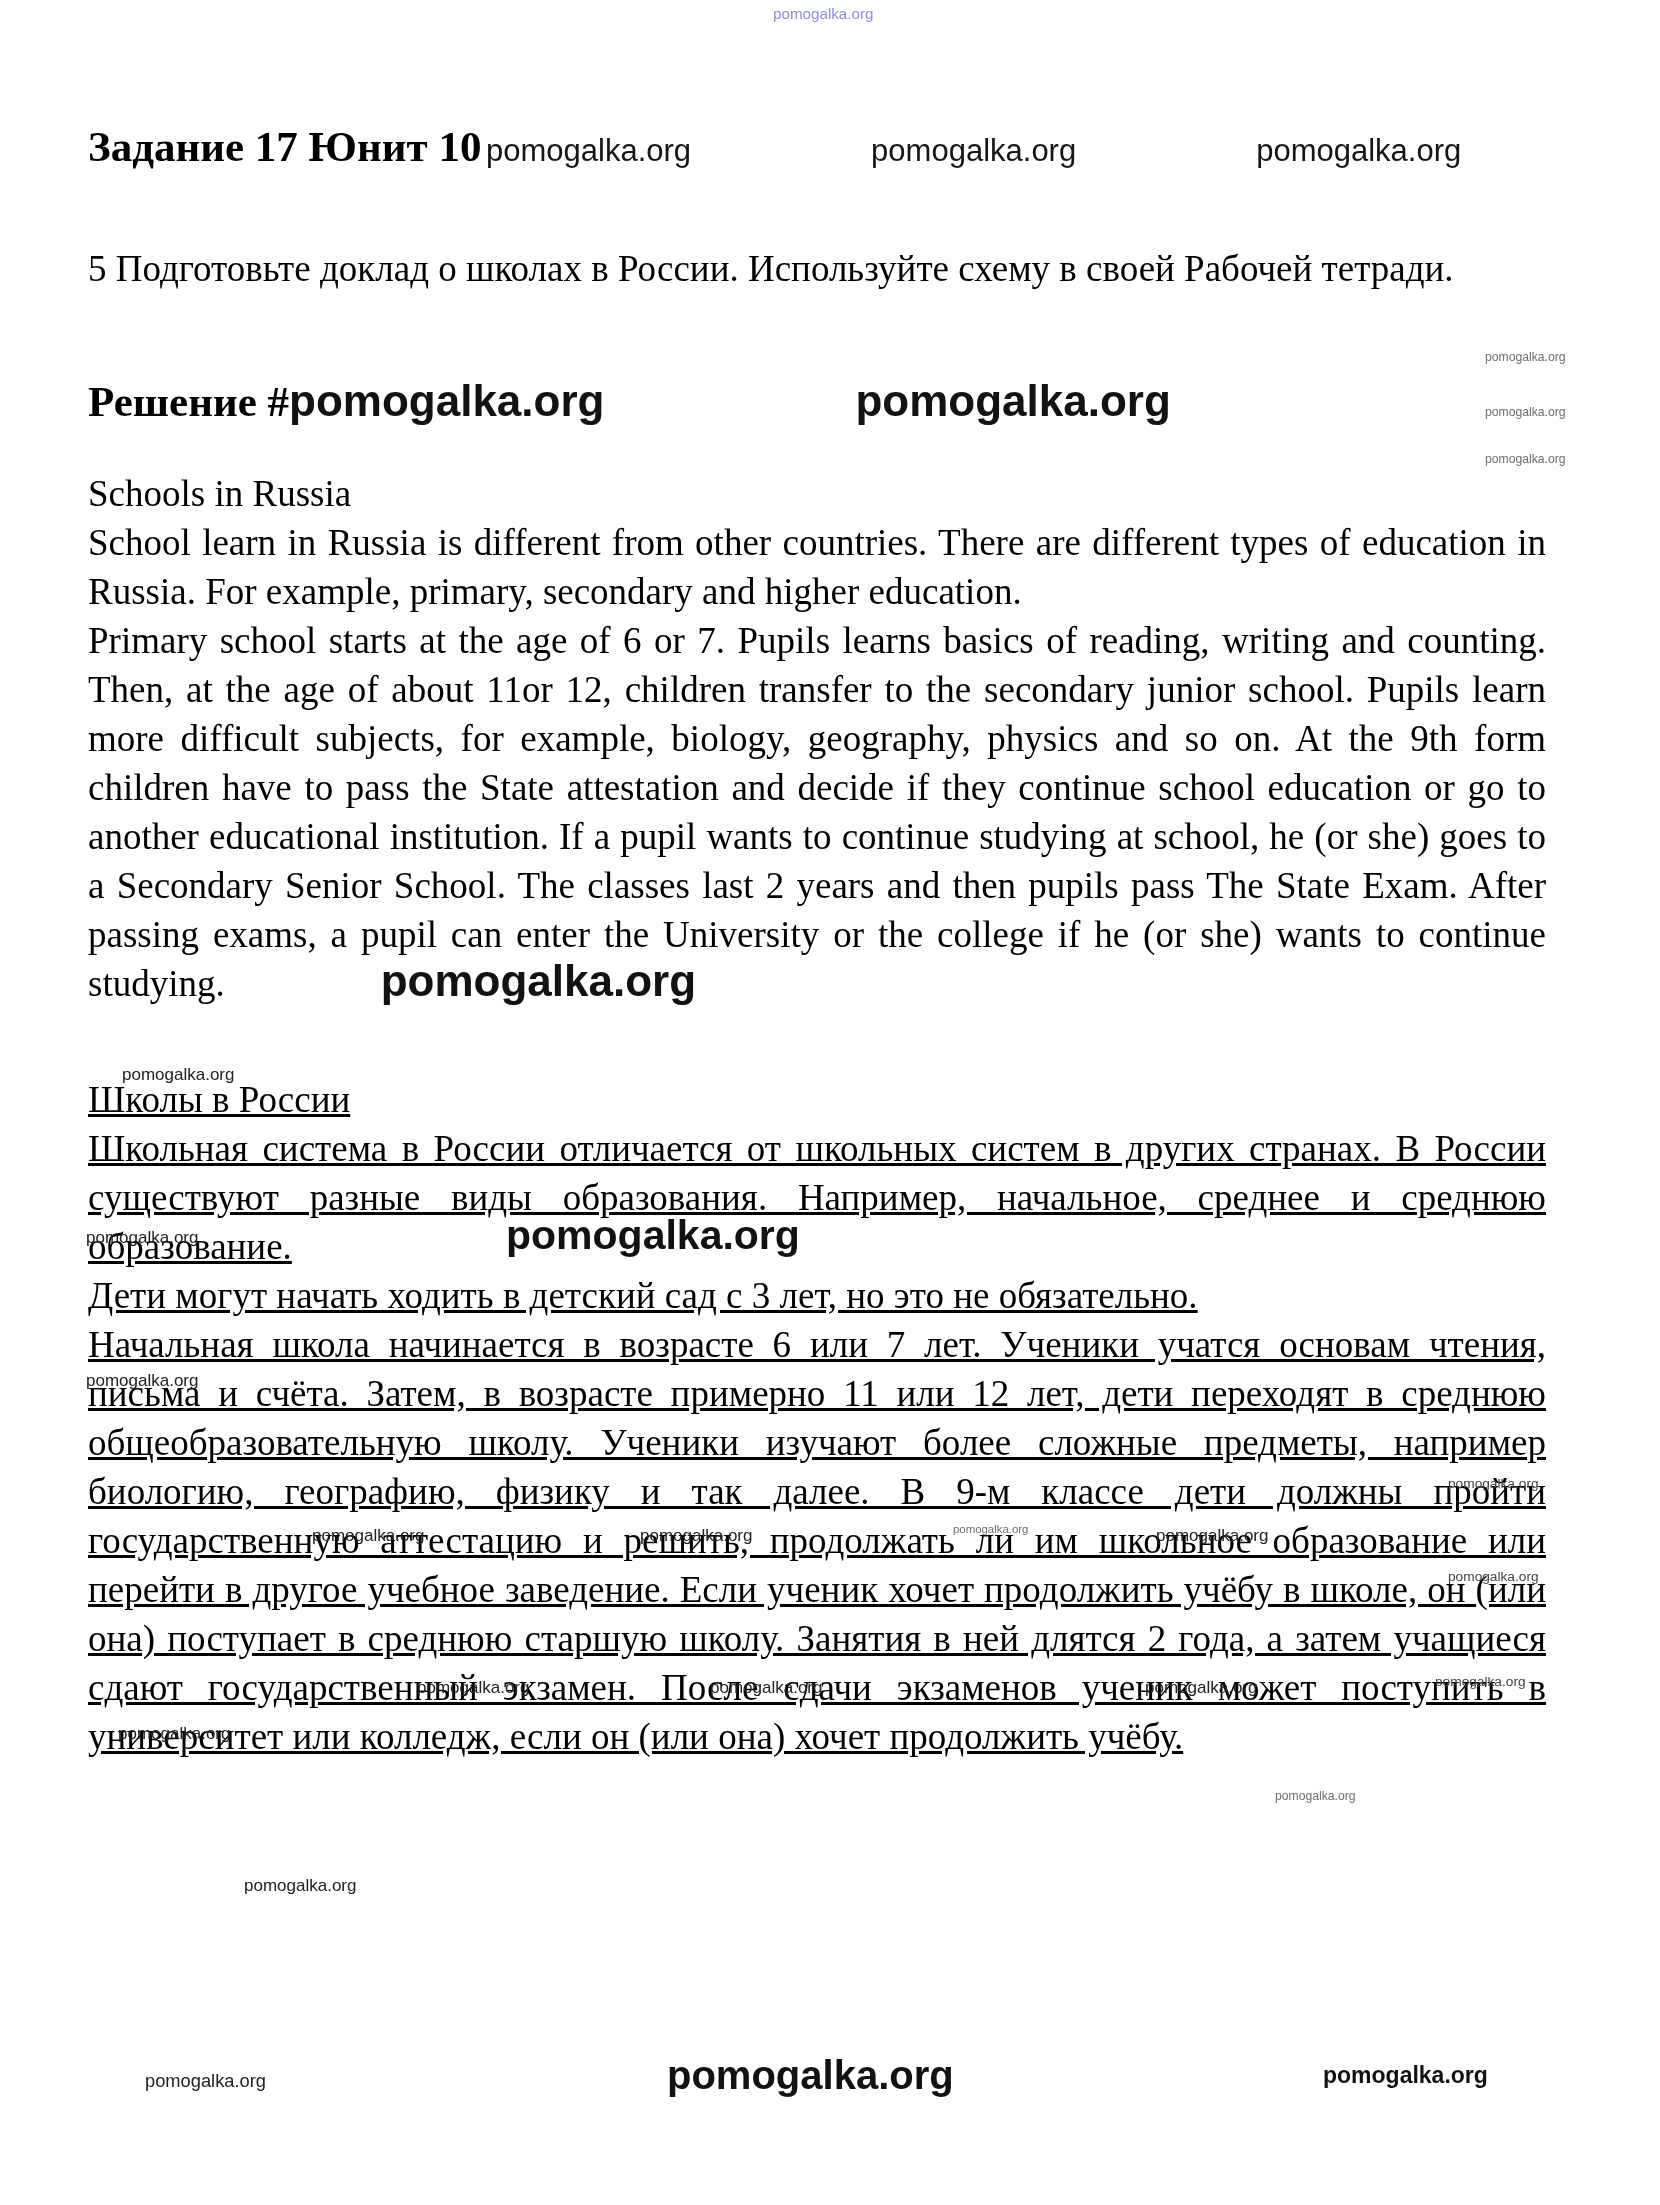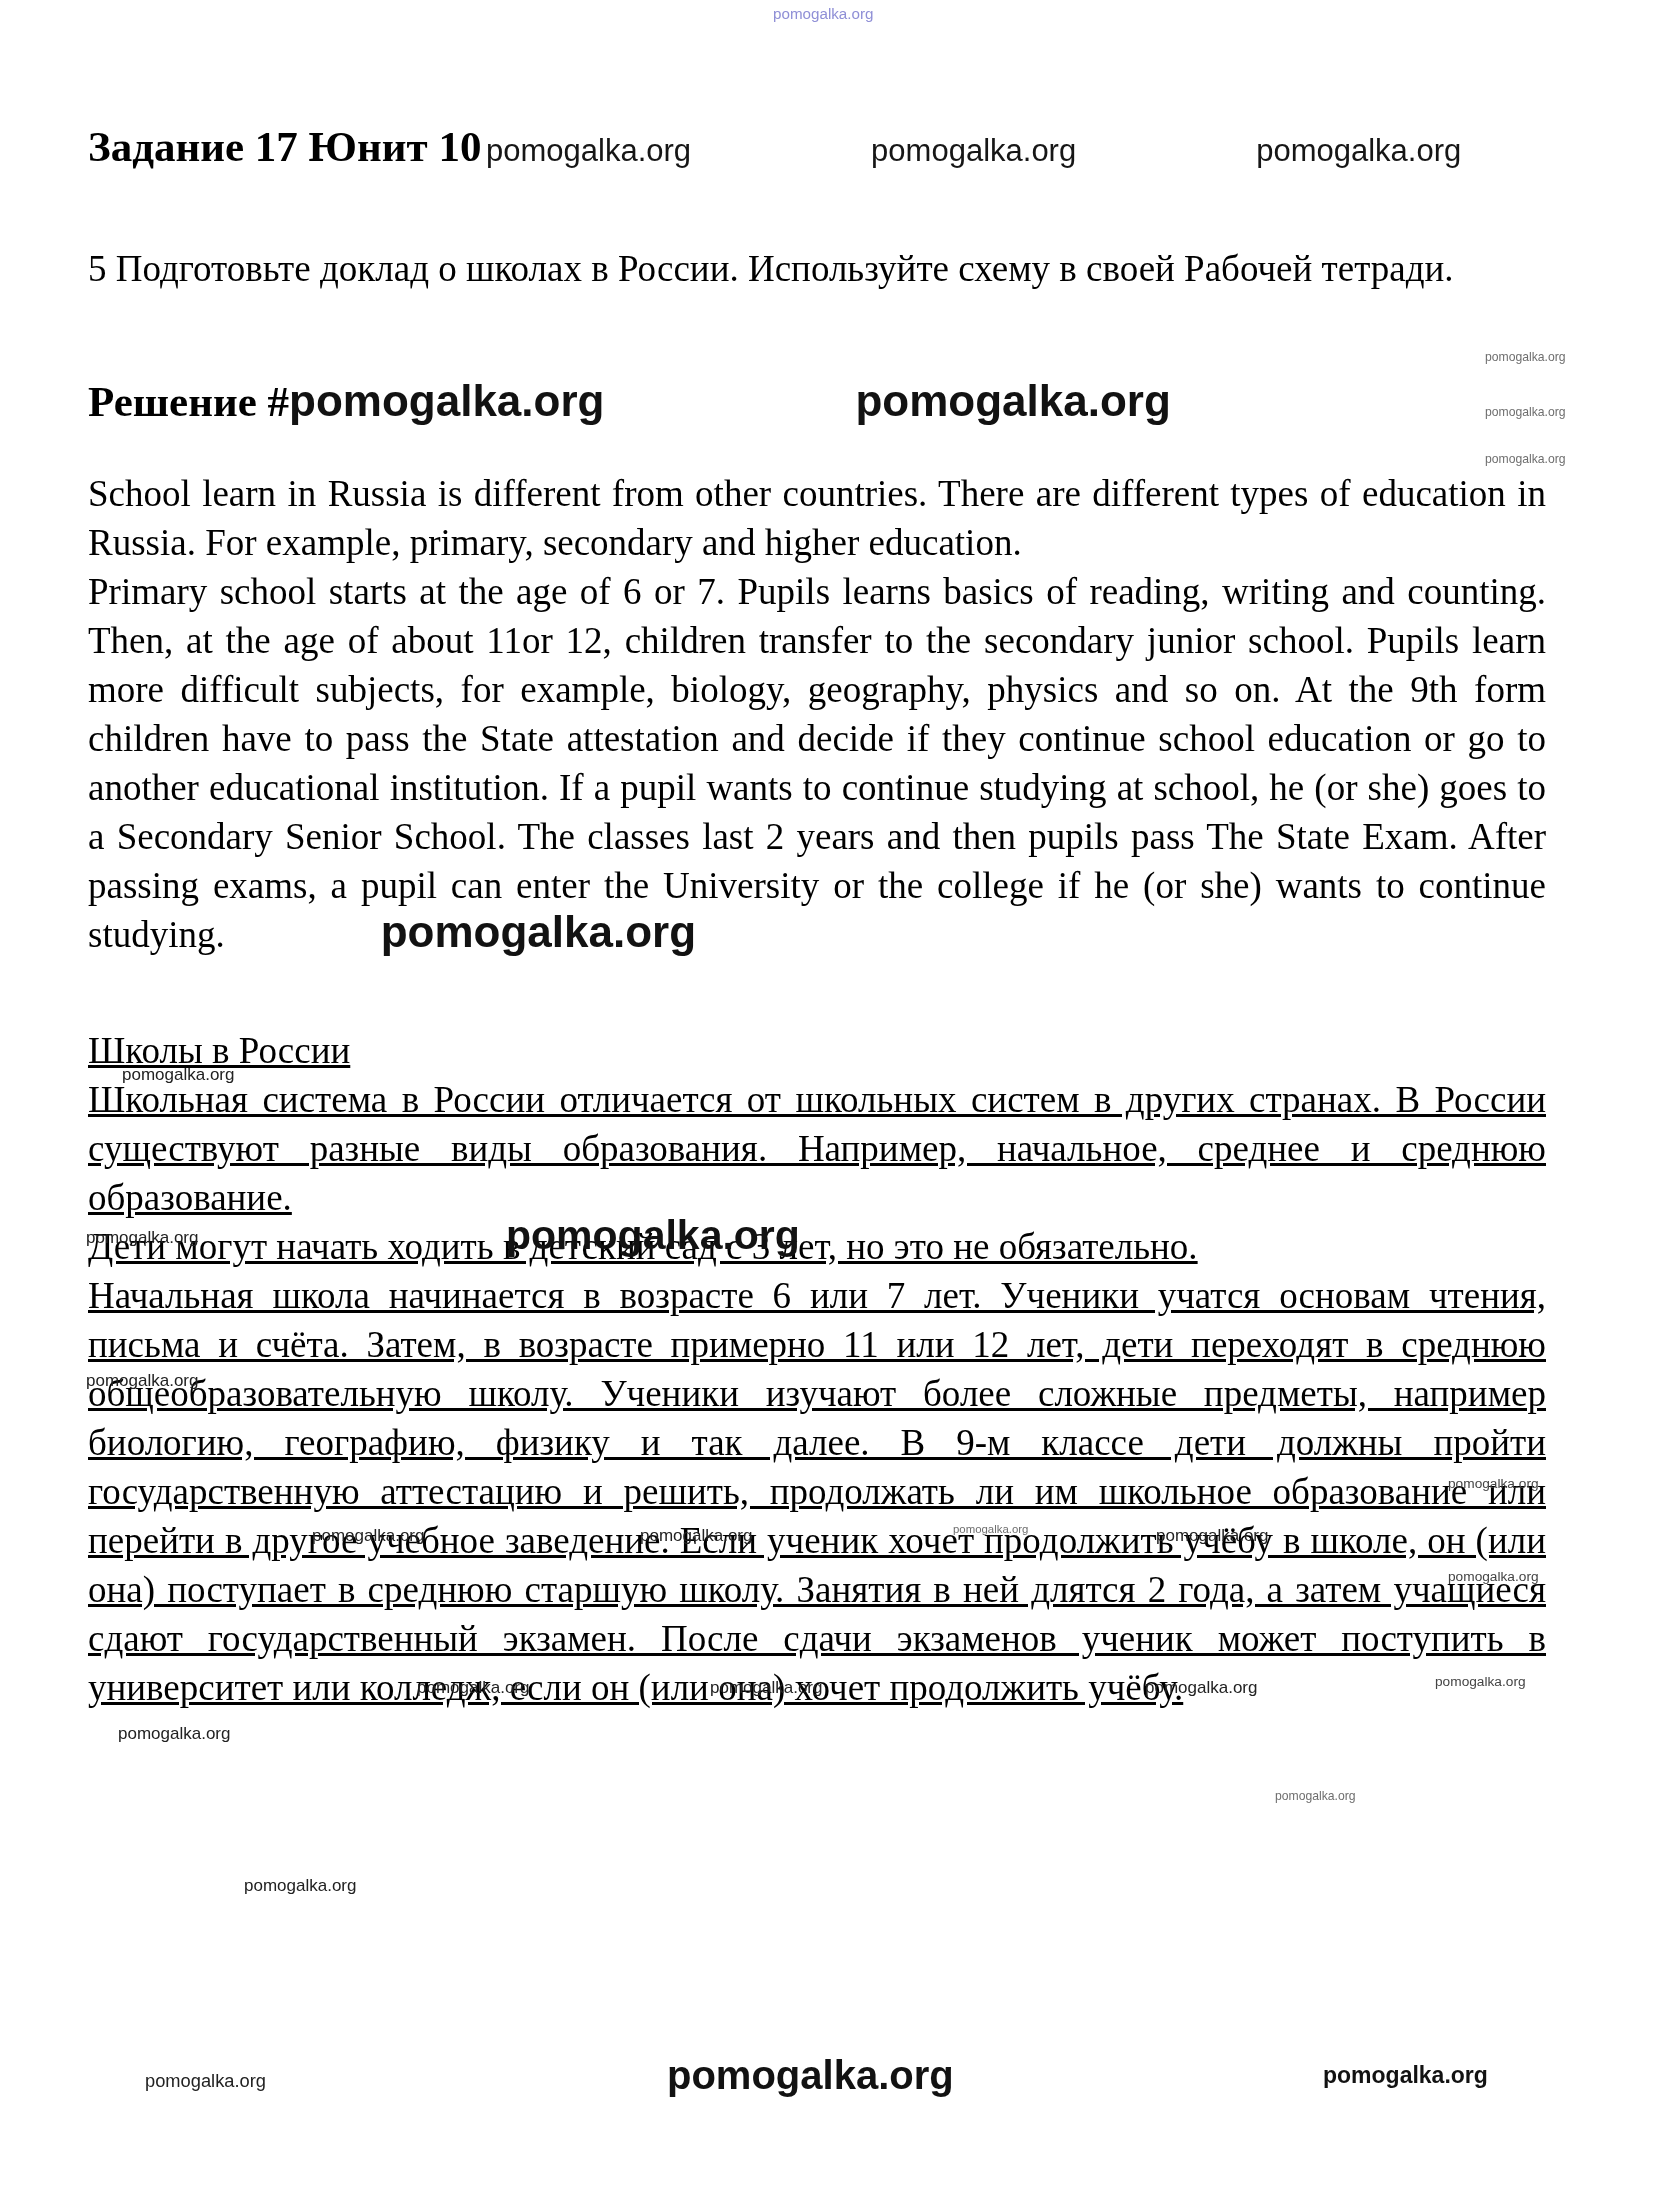--- a/index.html
+++ b/index.html
@@ -59,20 +59,21 @@
     </div>
 
     <p class="body jt">5 Подготовьте доклад о школах в России. Используйте схему в своей Рабочей тетради.</p>
 
     <div class="solution-row">
       <span class="solution-label">Решение #</span>
       <span class="wm wm-big">pomogalka.org</span>
       <span class="wm wm-big gap330">pomogalka.org</span>
     </div>
 
+    <p class="body">Schools in Russia</p>
     <p class="body jt">School learn in Russia is different from other countries. There are different types of education in Russia. For example, primary, secondary and higher education.</p>
     <p class="body jt"><span>Primary school starts at the age of 6 or 7. Pupils learns basics of reading, writing and counting. Then, at the age of about 11or 12, children transfer to the secondary junior school. Pupils learn more difficult subjects, for example, biology, geography, physics and so on. At the 9th form children have to pass the State attestation and decide if they continue school education or go to another educational institution. If a pupil wants to continue studying at school, he (or she) goes to a Secondary Senior School. The classes last 2 years and then pupils pass The State Exam. After passing exams, a pupil can enter the University or the college if he (or she) wants to continue studying.</span><span class="wm wm-big gap205">pomogalka.org</span></p>
 
     <div class="russian-block">
       <p class="body">Школы в России</p>
       <p class="body jt">Школьная система в России отличается от школьных систем в других странах. В России существуют разные виды образования. Например, начальное, среднее и среднюю образование.</p>
       <p class="body jt">Дети могут начать ходить в детский сад с 3 лет, но это не обязательно.</p>
       <p class="body jt">Начальная школа начинается в возрасте 6 или 7 лет. Ученики учатся основам чтения, письма и счёта. Затем, в возрасте примерно 11 или 12 лет, дети переходят в среднюю общеобразовательную школу. Ученики изучают более сложные предметы, например биологию, географию, физику и так далее. В 9-м классе дети должны пройти государственную аттестацию и решить, продолжать ли им школьное образование или перейти в другое учебное заведение. Если ученик хочет продолжить учёбу в школе, он (или она) поступает в среднюю старшую школу. Занятия в ней длятся 2 года, а затем учащиеся сдают государственный экзамен. После сдачи экзаменов ученик может поступить в университет или колледж, если он (или она) хочет продолжить учёбу.</p>
     </div>
 

